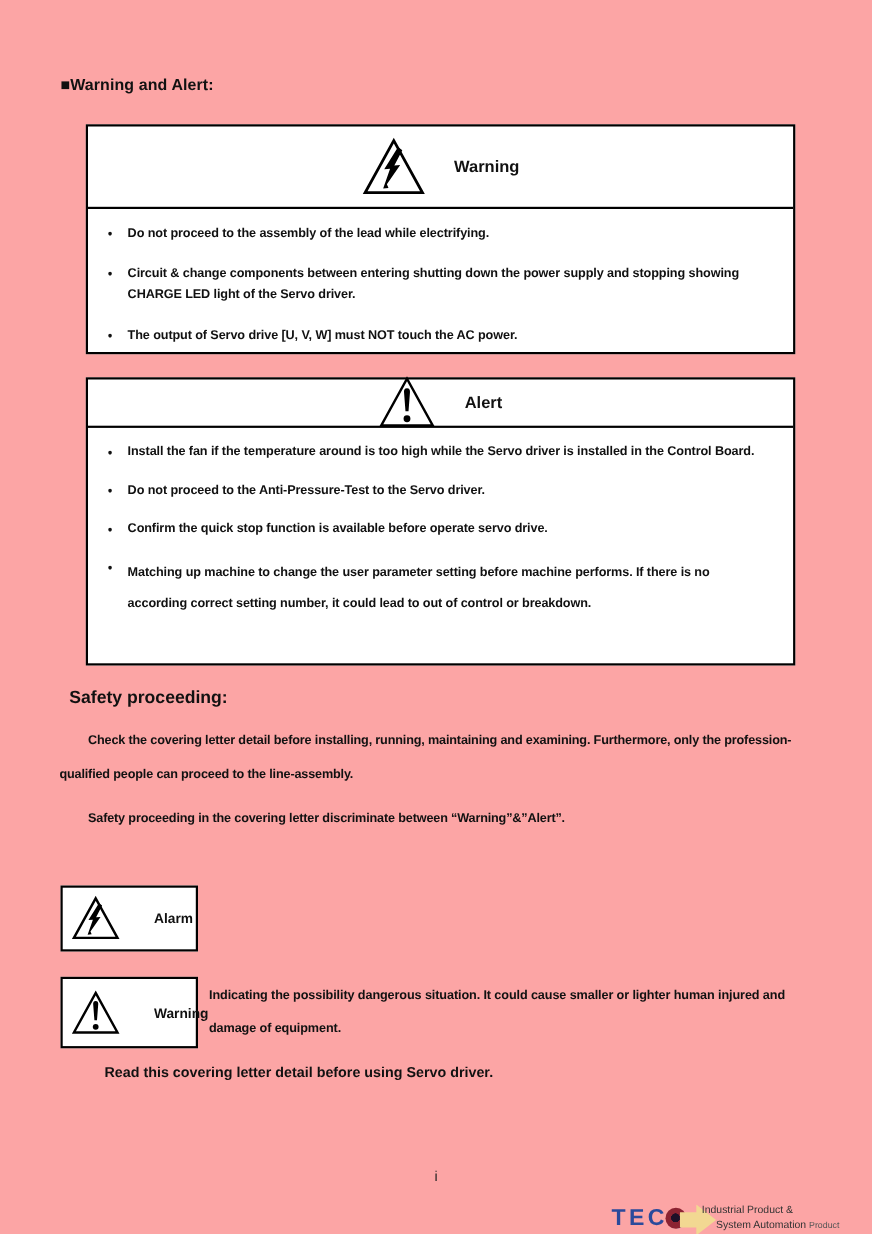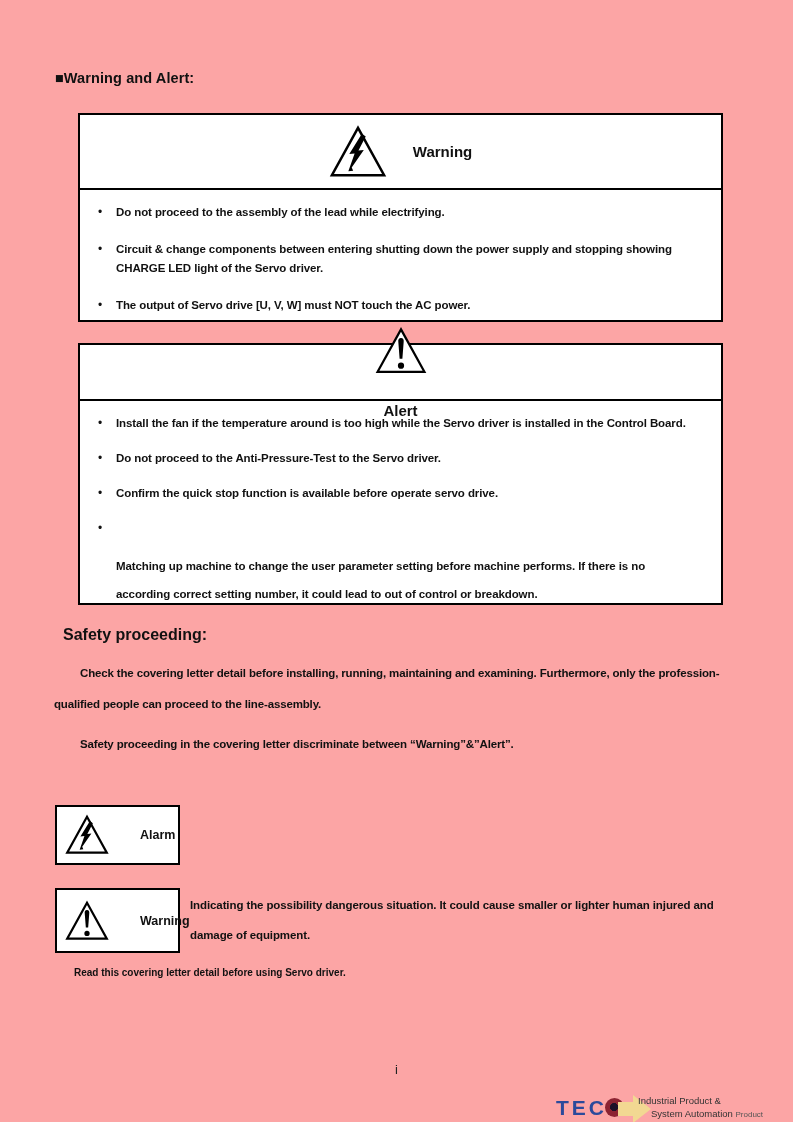--- a/index.html
+++ b/index.html
@@ -30,32 +30,32 @@
     border: 2px solid #000; background: #fff; box-sizing: border-box;
   }
   .warning-box { top: 113px; height: 209px; }
   .alert-box   { top: 343px; height: 262px; }
 
   .notice-header {
     display: flex; align-items: center; justify-content: center;
     gap: 26px; border-bottom: 2px solid #000; box-sizing: border-box;
   }
   .warning-box .notice-header { height: 75px; }
-  .alert-box   .notice-header { height: 56px; flex-direction: column; }
+  .alert-box   .notice-header { height: 44px; }
   .notice-title { font-size: 15px; font-weight: 700; }
 
   .tri-icon { display: inline-flex; }
 
   .notice-body { padding: 13px 30px 0 18px; }
   .bullet { display: flex; }
   .bullet .dot { width: 18px; flex: 0 0 18px; font-size: 12px; line-height: 19px; }
   .bullet .btxt { flex: 1; font-size: 11.5px; font-weight: 700; line-height: 19px; letter-spacing: -0.1px; }
   .warning-box .bullet { margin-bottom: 18px; }
   .alert-box .bullet { margin-bottom: 16px; }
-  .alert-box .bullet.wide .btxt { line-height: 28px; margin-top: 33px; }
+  .alert-box .bullet.wide .btxt { line-height: 28px; }
 
   
   .para {
     position: absolute; left: 54px; width: 692px;
     font-size: 11.5px; font-weight: 700; line-height: 31px;
     letter-spacing: -0.15px; text-indent: 26px; margin: 0;
   }
   .para1 { top: 658px; }
   .para2 { top: 729px; }
 
@@ -71,22 +71,22 @@
   .legend-warning-box { top: 888px; height: 65px; }
 
   .legend-desc {
     position: absolute; left: 190px;
     font-size: 11.5px; font-weight: 700; letter-spacing: -0.1px; margin: 0;
   }
   .legend-desc.alarm   { top: 820px; width: 548px; line-height: 24px; text-indent: 10px; }
   .legend-desc.warning { top: 890px; width: 560px; line-height: 30px; }
 
   .closing {
-    position: absolute; left: 74px; top: 967px;
-    font-size: 10px; font-weight: 700; margin: 0;
+    position: absolute; left: 95px; top: 967px;
+    font-size: 13px; font-weight: 700; margin: 0;
   }
 
   
   .footer-pageno {
     position: absolute; left: 0; right: 0; top: 1062px;
     text-align: center; font-size: 13px; font-weight: 400; color:#222;
   }
   .teco-logo {
     position: absolute; left: 556px; top: 1086px;
     display: flex; align-items: center; height: 42px;

